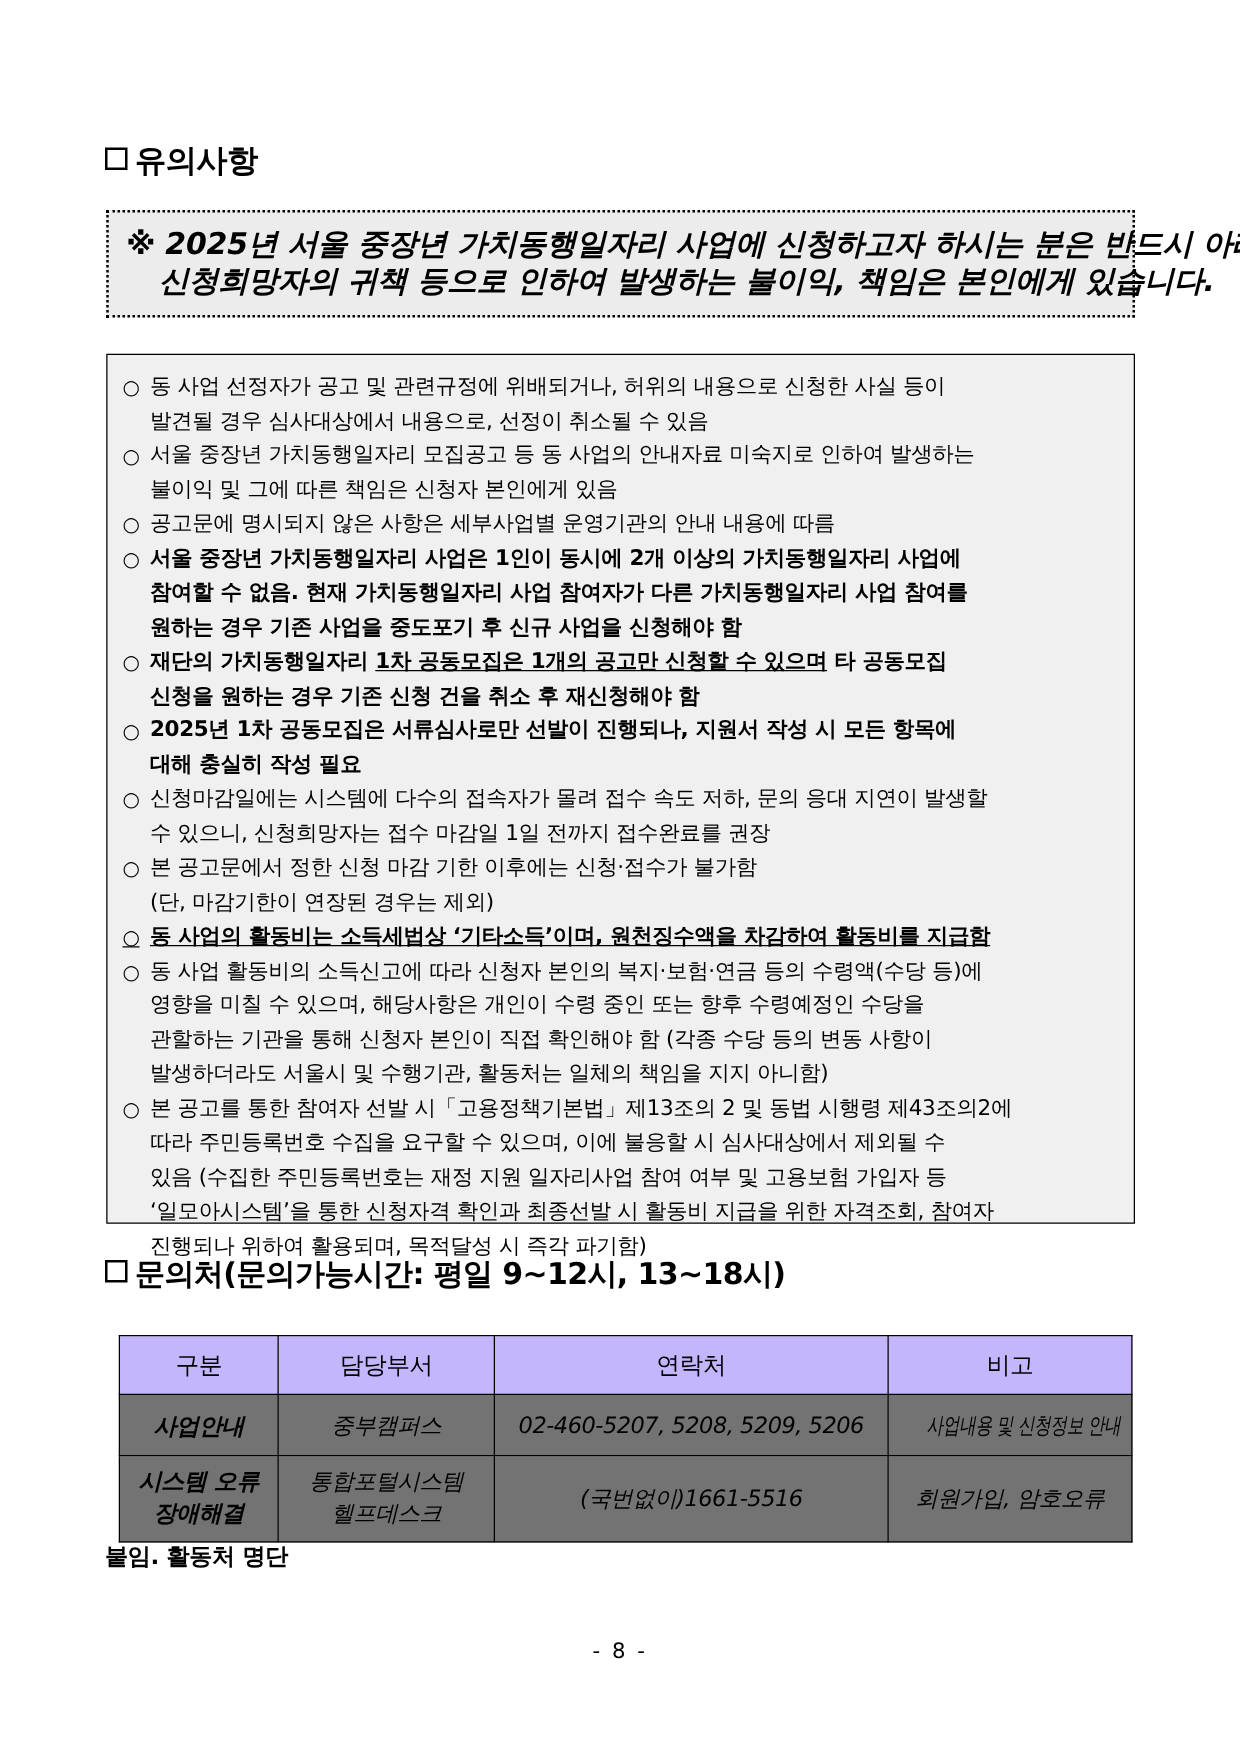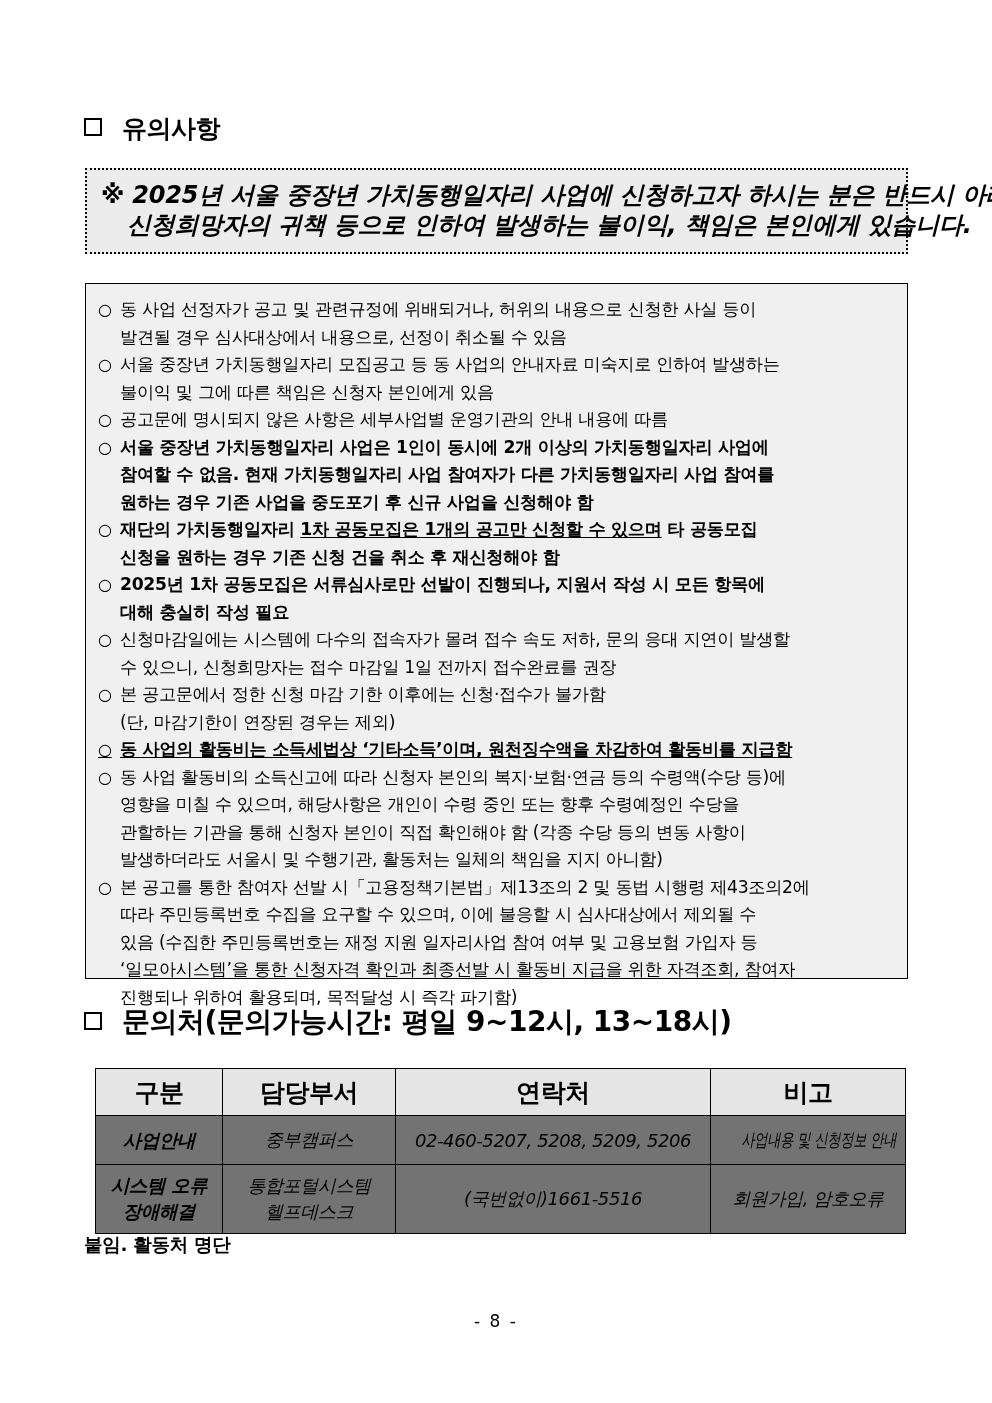--- a/index.html
+++ b/index.html
@@ -22,38 +22,38 @@
     width: 992px;
     height: 1403px;
     overflow: hidden;
   }
 
   
   .section-heading {
     position: absolute;
     display: flex;
     align-items: baseline;
-    gap: 20px;
+    gap: 6px;
     font-weight: bold;
     font-size: 25px;
     letter-spacing: -0.5px;
     white-space: nowrap;
   }
   .sq-marker {
     display: inline-block;
     width: 18px;
     height: 18px;
     border: 2px solid #000;
     box-sizing: border-box;
     position: relative;
     top: -1px;
   }
   #heading-notice { left: 84px; top: 112px; }
   #heading-contact { left: 84px; top: 1003px; }
-  #heading-contact .heading-text { font-size: 28px; }
+  #heading-contact .heading-text { font-size: 24px; }
 
   
   .notice-box {
     position: absolute;
     left: 85px;
     top: 168px;
     width: 823px;
     box-sizing: border-box;
     border: 2px dotted #000000;
     background: #ececec;
@@ -120,23 +120,23 @@
   }
   .contact-table th,
   .contact-table td {
     border: 1px solid #000000;
     text-align: center;
     vertical-align: middle;
     padding: 4px 3px;
     letter-spacing: -0.4px;
   }
   .contact-table thead th {
-    background: #e5e5e5;
-    font-weight: bold;
-    font-size: 25px;
+    background: #c4b5fd;
+    font-weight: normal;
+    font-size: 19px;
     height: 38px;
   }
   .contact-table tbody td { background: #737373; height: 40px; font-style: italic; }
   .contact-table tbody tr.tall td { height: 60px; }
   .col-gubun { width: 127px; }
   .col-dept { width: 173px; }
   .col-tel { width: 315px; }
   .col-note { width: 195px; }
   .cell-bold { font-weight: bold; font-size: 18.5px; }
   .cell-squeeze {

